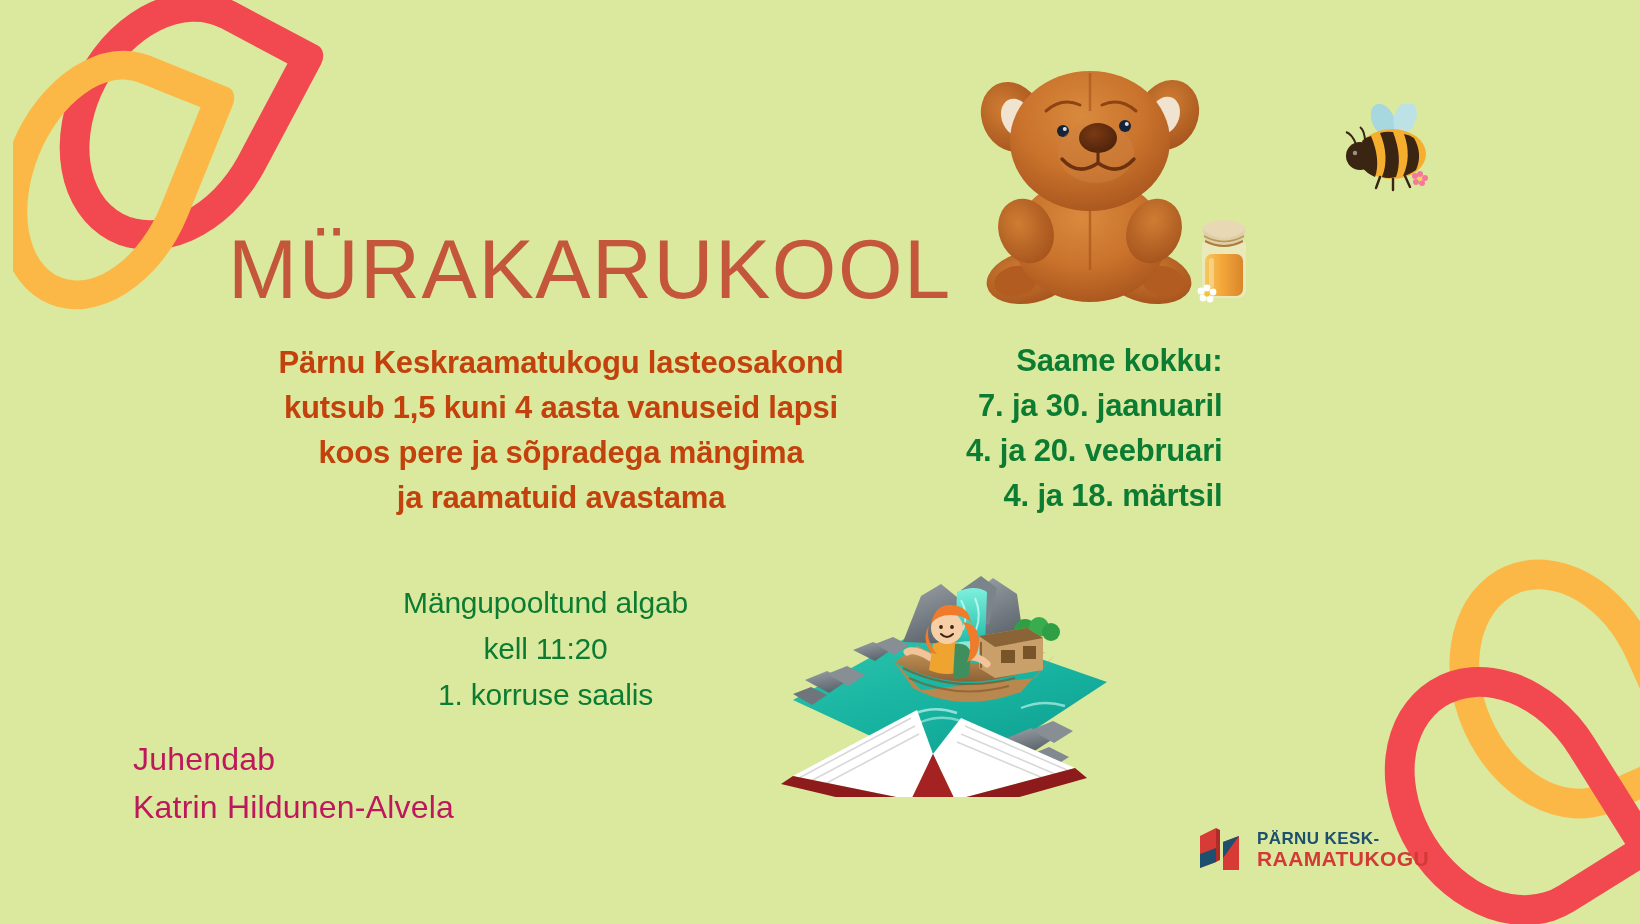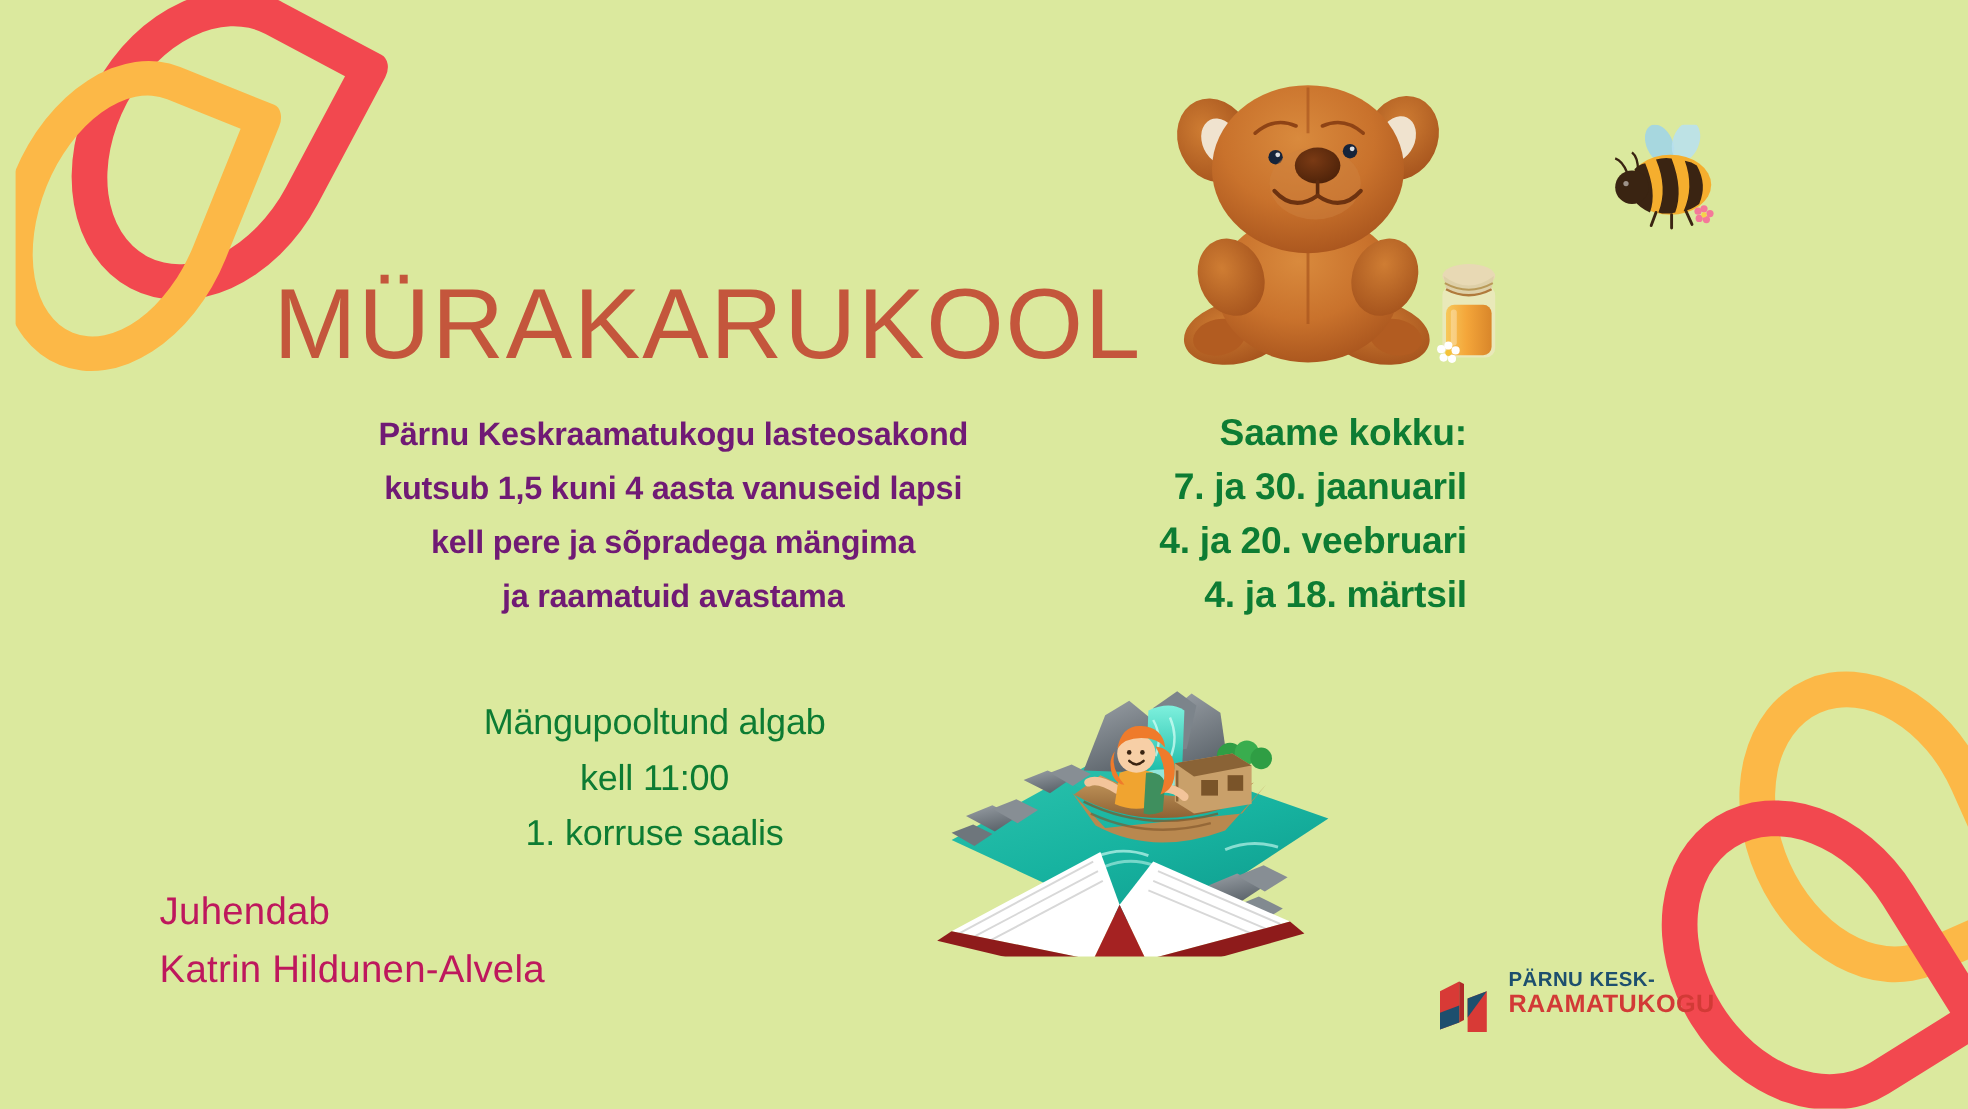--- a/index.html
+++ b/index.html
@@ -70,22 +70,22 @@
     white-space:nowrap;
     font-family:"Liberation Sans", sans-serif;
   }
 
   
   .intro {
     position:absolute;
     left:168px; top:340px;
     width:760px;
     text-align:center;
-    color:#701a75;
-    font-size:27px;
+    color:#c2410c;
+    font-size:31px;
     font-weight:bold;
     line-height:45px;
     letter-spacing:-0.2px;
   }
 
   
   .dates {
     position:absolute;
     left:953px; top:338px;
     color:#0d7c33;
@@ -126,21 +126,21 @@
   .teddy-wrap { left:955px; top:55px; width:245px; height:250px; }
   .jar-wrap   { left:1180px; top:212px; width:62px; height:92px; }
   .bee-wrap   { left:1322px; top:104px; width:105px; height:92px; }
   .book-wrap  { left:722px; top:532px; width:400px; height:265px; }
 
   
   .logo {
     position:absolute;
     left:1183px; top:808px;
     width:230px; height:62px;
-    display:flex; align-items:flex-start; gap:9px;
+    display:flex; align-items:flex-end; gap:9px;
   }
   .logo-mark { width:52px; height:52px; flex:0 0 52px; }
   .logo-text { display:flex; flex-direction:column; line-height:1.06; }
   .logo-l1 {
     color:#1d4f6e; font-size:17px; font-weight:bold; letter-spacing:0.4px;
   }
   .logo-l2 {
     color:#d23a36; font-size:21px; font-weight:bold; letter-spacing:0.4px;
   }
 </style>
@@ -152,34 +152,34 @@
   <div class="petal petal-tl-red"></div>
   <div class="petal petal-tl-orange"></div>
   <div class="petal petal-br-orange"></div>
   <div class="petal petal-br-red"></div>
 
   <div class="headline">MÜRAKARUKOOL</div>
 
   <div class="intro">
     <div>Pärnu Keskraamatukogu lasteosakond</div>
     <div>kutsub 1,5 kuni 4 aasta vanuseid lapsi</div>
-    <div>kell pere ja sõpradega mängima</div>
+    <div>koos pere ja sõpradega mängima</div>
     <div>ja raamatuid avastama</div>
   </div>
 
   <div class="dates">
     <div>Saame kokku:</div>
     <div>7. ja 30. jaanuaril</div>
     <div>4. ja 20. veebruari</div>
     <div>4. ja 18. märtsil</div>
   </div>
 
   <div class="timeblock">
     <div>Mängupooltund algab</div>
-    <div>kell 11:00</div>
+    <div>kell 11:20</div>
     <div>1. korruse saalis</div>
   </div>
 
   <div class="hostblock">
     <div>Juhendab</div>
     <div>Katrin Hildunen-Alvela</div>
   </div>
 
   <div class="illus teddy-wrap">
     <svg viewBox="0 0 245 250" width="245" height="250">

